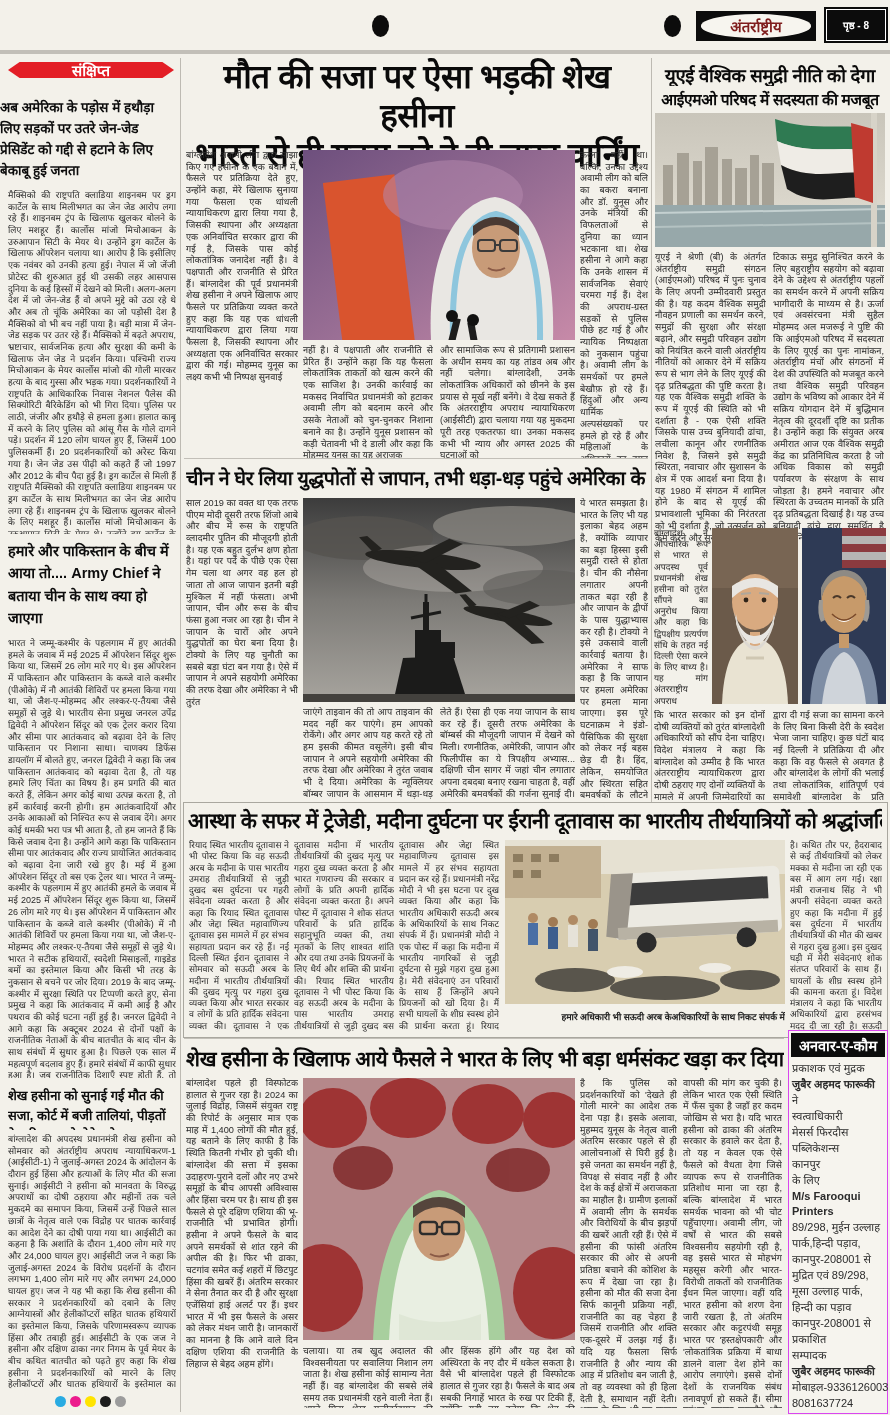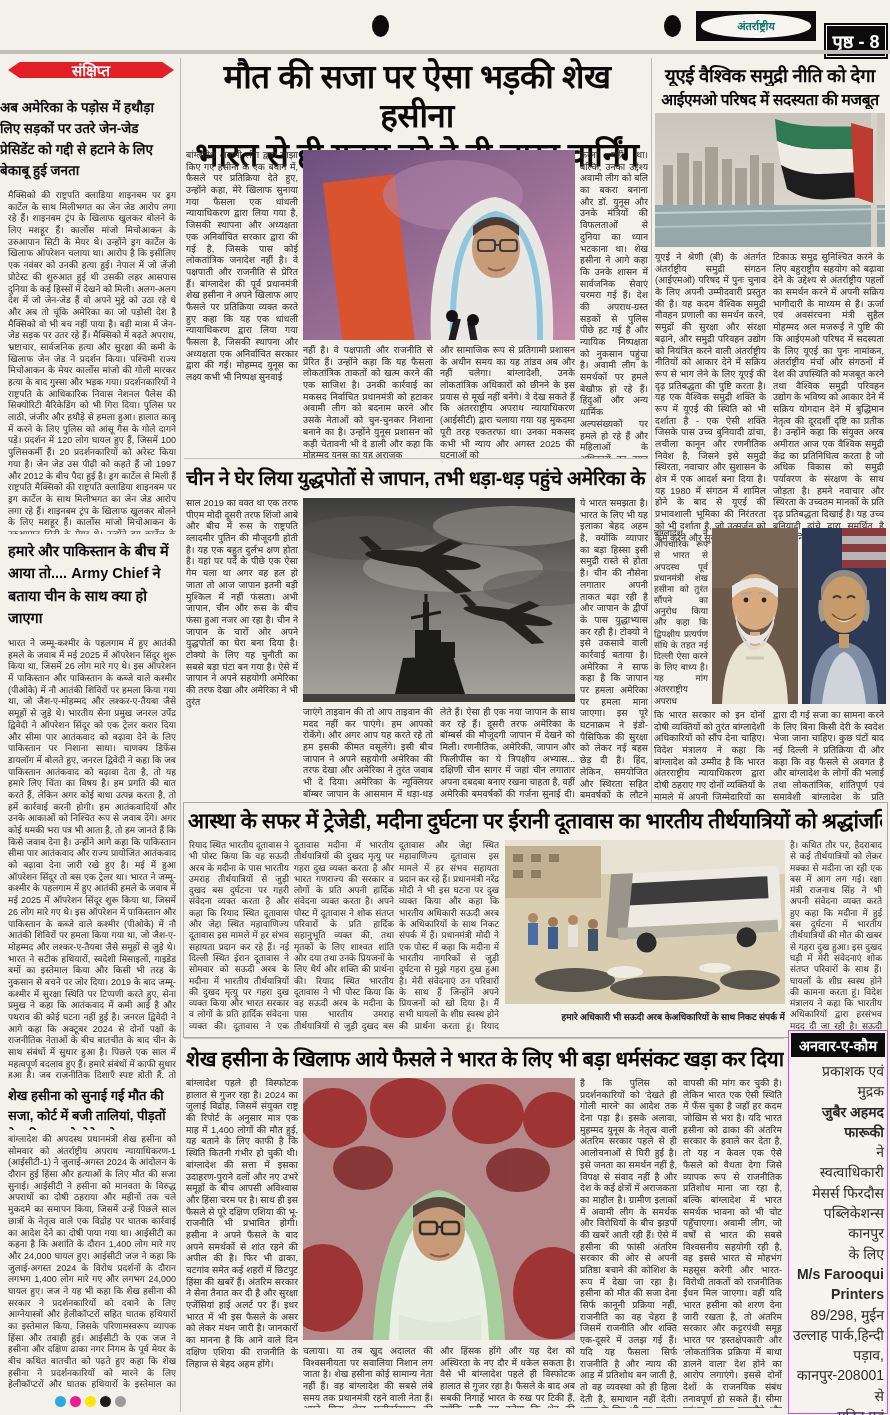--- a/index.html
+++ b/index.html
@@ -6,21 +6,21 @@
   .page{position:relative;width:890px;height:1415px;background:#f3f1ea;
         font-family:"Liberation Sans",sans-serif;color:#222;overflow:hidden;
         box-shadow:0 0 6px rgba(0,0,0,.4);}
   .abs{position:absolute;}
   
   .hbox{background:#0c0c0c;color:#fff;border:1px solid #fff;outline:2px solid #0c0c0c;
         display:flex;align-items:center;justify-content:center;font-weight:bold;}
   .hdot{background:#0c0c0c;border-radius:50%;}
   .pill-outer{background:#0c0c0c;display:flex;align-items:center;justify-content:center;}
   .pill-inner{background:#f7f5ef;border-radius:50%/50%;width:92%;height:78%;
-        display:flex;align-items:center;justify-content:center;font-weight:bold;color:#0f766e;font-size:11px;}
+        display:flex;align-items:center;justify-content:center;font-weight:bold;color:#7f1d1d;font-size:15px;}
   .hrule{background:#c2bfb8;}
   .vrule{background:#bdbab2;width:1px;}
   
   .ribbon{background:#e31e26;color:#fff;font-weight:bold;font-size:15px;
         display:flex;align-items:center;justify-content:center;
         clip-path:polygon(7% 0,93% 0,100% 50%,93% 100%,7% 100%,0 50%);}
   .side-head{font-weight:bold;color:#0d0d0d;font-size:13.5px;line-height:1.55;overflow:hidden;}
   .side-head2{font-weight:bold;color:#0d0d0d;font-size:13px;line-height:1.5;overflow:hidden;}
   .btx{font-size:9px;line-height:1.3;text-align:justify;overflow:hidden;color:#2b2b2b;}
   .btx2{font-size:9.2px;line-height:1.27;text-align:justify;overflow:hidden;color:#2b2b2b;}
@@ -31,35 +31,35 @@
   .lead-h{font-weight:bold;color:#0a0a0a;font-size:33px;line-height:1.18;text-align:center;letter-spacing:-.5px;}
   .h-mid{font-weight:bold;color:#0a0a0a;font-size:19.5px;letter-spacing:-.3px;white-space:nowrap;overflow:hidden;}
   .h-ctr{font-weight:bold;color:#0a0a0a;text-align:center;letter-spacing:-.3px;overflow:hidden;}
   .photo{overflow:hidden;background:#888;}
   .photo svg{display:block;width:100%;height:100%;}
   .cap{font-size:9px;font-weight:bold;color:#222;display:flex;justify-content:flex-end;overflow:hidden;}
   
   .imp{border:1px solid #d946ef;background:#f6f4ee;}
   .imp-title{background:#0c0c0c;color:#fff;font-weight:bold;font-size:14.5px;
         display:flex;align-items:center;justify-content:center;}
-  .imp-line{font-size:14px;text-align:right;line-height:1.45;color:#2b2b2b;}
+  .imp-line{font-size:11px;text-align:left;line-height:1.45;color:#2b2b2b;}
   .imp-bold{font-weight:bold;}
   .boxline{border:1px solid #a9a79f;}
 </style>
 </head>
 <body>
 
 <div class="page">
 
   <div class="abs hdot" style="left:372px;top:15px;width:17px;height:22px;"></div>
   <div class="abs hdot" style="left:664px;top:15px;width:17px;height:22px;"></div>
   <div class="abs pill-outer" style="left:696px;top:11px;width:120px;height:30px;">
     <div class="pill-inner">अंतर्राष्ट्रीय</div>
   </div>
-  <div class="abs hbox" style="left:826px;top:25px;width:58px;height:30px;font-size:18px;">
+  <div class="abs hbox" style="left:826px;top:9px;width:58px;height:30px;font-size:10px;">
       <span>पृष्ठ - 8</span>
     </div>
   <div class="abs hrule" style="left:0;top:50px;width:890px;height:4px;"></div>
 
   <div class="abs vrule" style="left:180px;top:58px;height:1354px;"></div>
   <div class="abs ribbon" style="left:8px;top:62px;width:166px;height:16px;">संक्षिप्त</div>
 
   <div class="abs side-head" style="left:0;top:98px;width:168px;height:88px;">अब अमेरिका के पड़ोस में हथौड़ा लिए सड़कों पर उतरे जेन-जेड प्रेसिडेंट को गद्दी से हटाने के लिए बेकाबू हुई जनता</div>
   <div class="abs btx" style="left:8px;top:190px;width:168px;height:344px;">मैक्सिको की राष्ट्रपति क्लाडिया शाइनबम पर ड्रग कार्टेल के साथ मिलीभगत का जेन जेड आरोप लगा रहे हैं। शाइनबम ट्रंप के खिलाफ खुलकर बोलने के लिए मशहूर हैं। कार्लोस मांजो मिचोआकन के उरुआपान सिटी के मेयर थे। उन्होंने ड्रग कार्टेल के खिलाफ ऑपरेशन चलाया था। आरोप है कि इसीलिए एक नवंबर को उनकी हत्या हुई। नेपाल में जो जेंजी प्रोटेस्ट की शुरुआत हुई थी उसकी लहर आसपास दुनिया के कई हिस्सों में देखने को मिली। अलग-अलग देश में जो जेन-जेड हैं वो अपने मुद्दे को उठा रहे थे और अब तो चूंकि अमेरिका का जो पड़ोसी देश है मैक्सिको वो भी बच नहीं पाया है। बड़ी मात्रा में जेन-जेड सड़क पर उतर रहे हैं। मैक्सिको में बढ़ते अपराध, भ्रष्टाचार, सार्वजनिक हत्या और सुरक्षा की कमी के खिलाफ जेन जेड ने प्रदर्शन किया। पश्चिमी राज्य मिचोआकन के मेयर कार्लोस मांजो की गोली मारकर हत्या के बाद गुस्सा और भड़क गया। प्रदर्शनकारियों ने राष्ट्रपति के आधिकारिक निवास नेशनल पैलेस की सिक्योरिटी बैरिकेडिंग को भी गिरा दिया। पुलिस पर लाठी, जंजीर और हथौड़े से हमला हुआ। हालात काबू में करने के लिए पुलिस को आंसू गैस के गोले दागने पड़े। प्रदर्शन में 120 लोग घायल हुए हैं, जिसमें 100 पुलिसकर्मी हैं। 20 प्रदर्शनकारियों को अरेस्ट किया गया है। जेन जेड उस पीढ़ी को कहते हैं जो 1997 और 2012 के बीच पैदा हुई है। ड्रग कार्टेल से मिली हैं राष्ट्रपति मैक्सिको की राष्ट्रपति क्लाडिया शाइनबम पर ड्रग कार्टेल के साथ मिलीभगत का जेन जेड आरोप लगा रहे हैं। शाइनबम ट्रंप के खिलाफ खुलकर बोलने के लिए मशहूर हैं। कार्लोस मांजो मिचोआकन के उरुआपान सिटी के मेयर थे। उन्होंने ड्रग कार्टेल के खिलाफ ऑपरेशन चलाया था। आरोप है कि इसीलिए एक नवंबर को उनकी हत्या हुई। आपको बता दें कि मैक्सिको में वन ऑफ द लार्जेस्ट यूथ ड्रिवन प्रोटेस्ट रीसेंट इयर्स में अपको अभी देखने को मिलेगा। और जो डेमोंस्ट्रेशन है वह बेसिकली जाजी के द्वारा जो जनरेशन जेड है उसके द्वारा लीड किया जा रहा है। और वह ऐसा नहीं है कि मैक्सिको की जो कैपिटल है मैक्सिको सिटी वहीं पर। इसके अलावा बहुत सारे मेजर सिटीज कई सारे स्टेट्स मैक्सिको के वे इसके चपेट में आ गए हैं। और स्पेशली मैक्सिको सिटी में तो सबसे बड़ा प्रोटेस्ट हो ही रहा है।</div>
 

